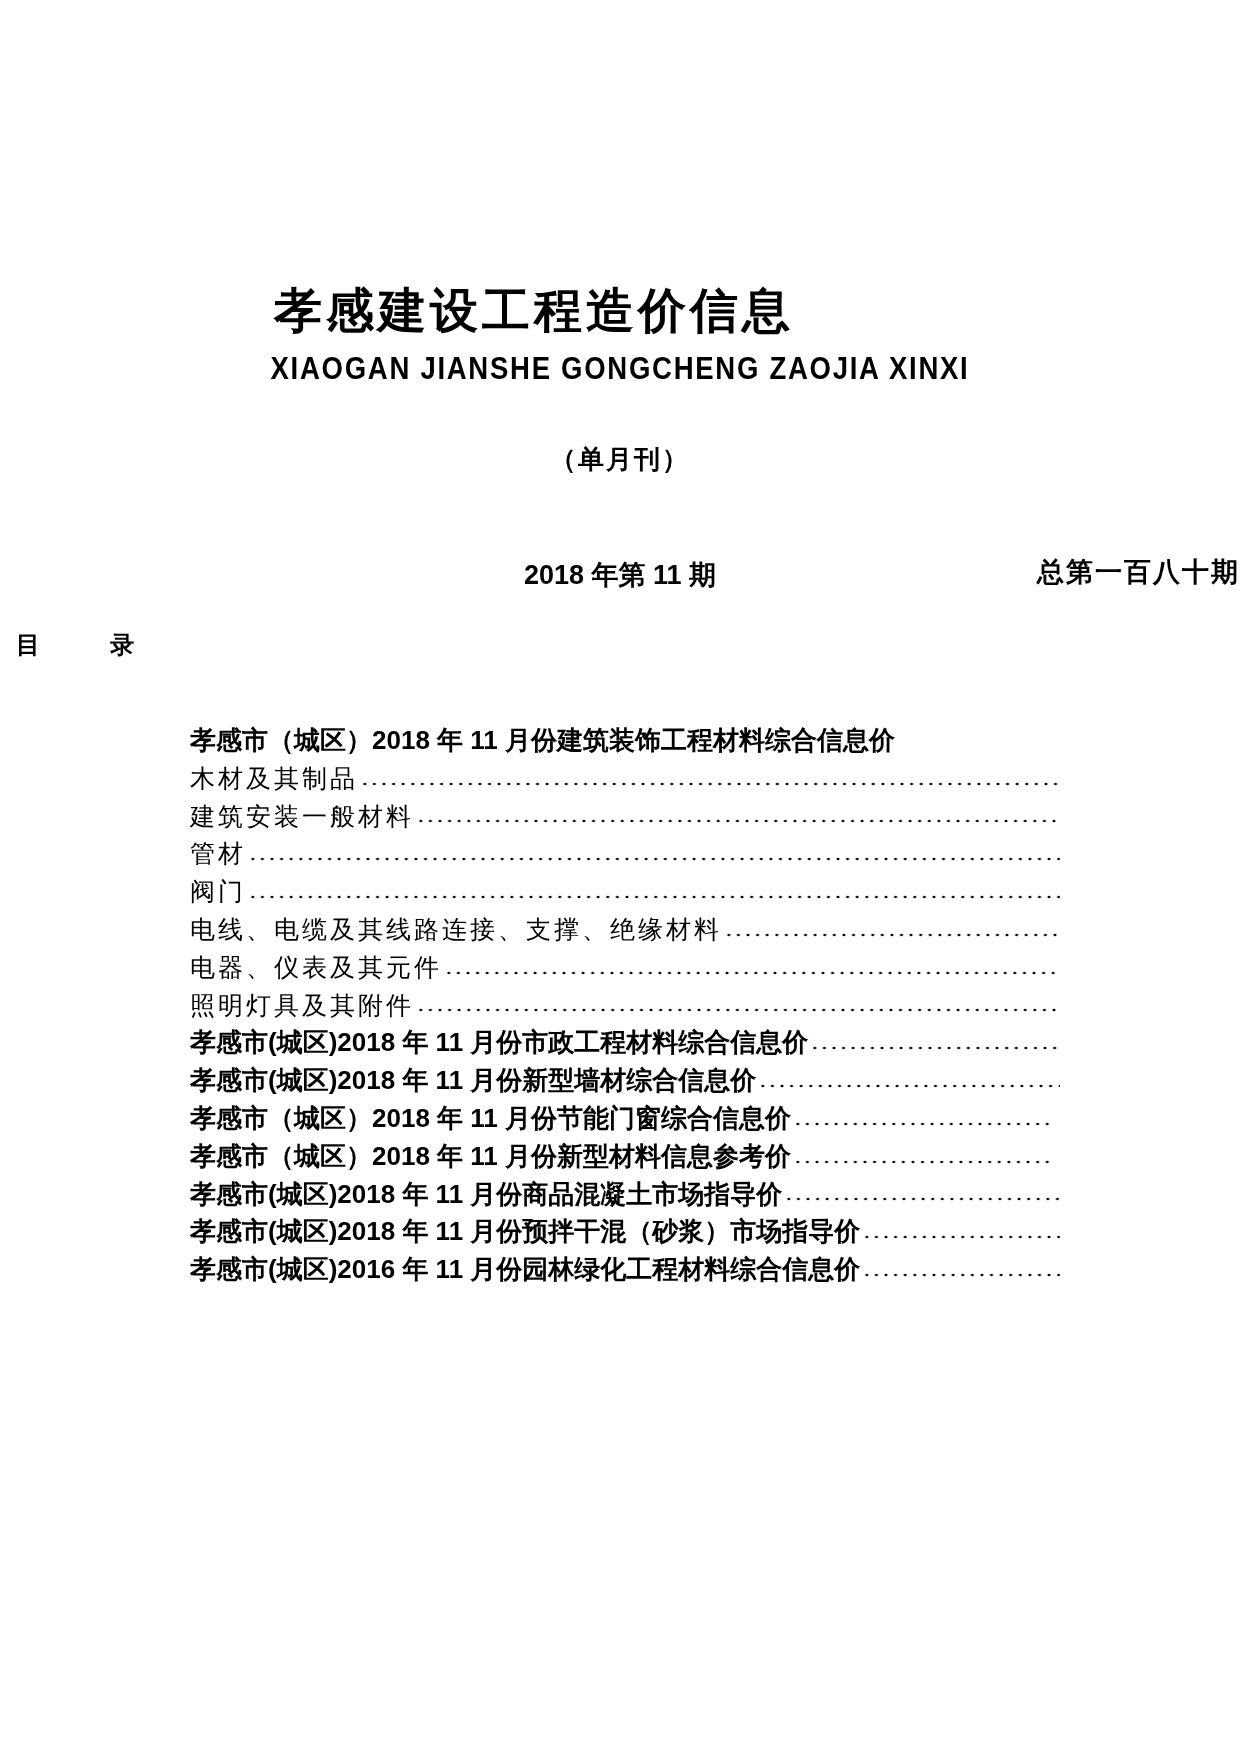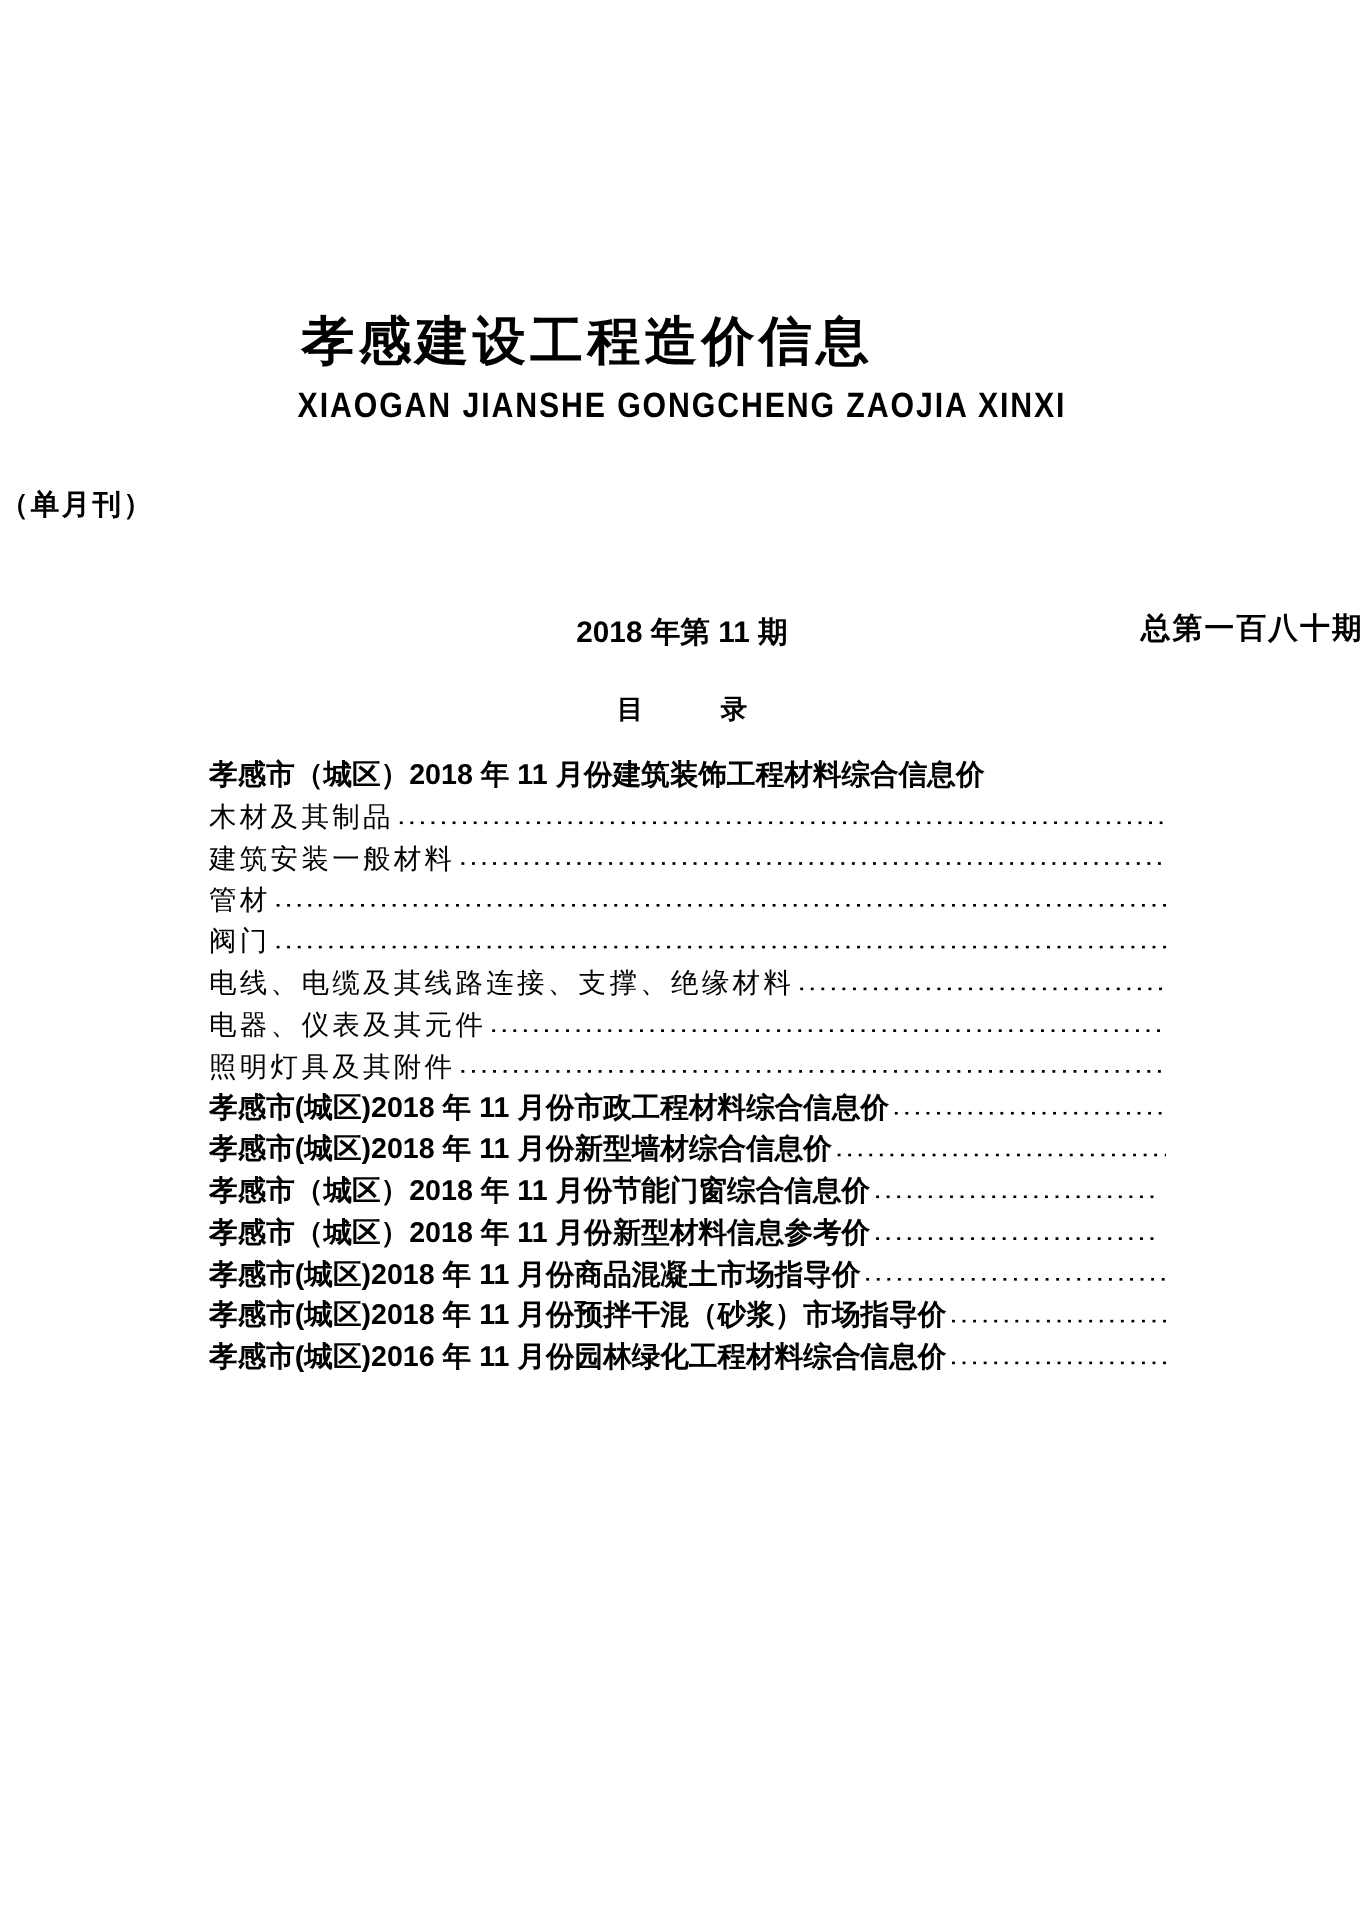--- a/index.html
+++ b/index.html
@@ -45,21 +45,21 @@
       letter-spacing: 2px;
       line-height: 40px;
       transform: scaleX(0.86);
       transform-origin: center;
     }
     .frequency {
       position: absolute;
       top: 442px;
       left: 0;
       width: 1240px;
-      text-align: left;
+      text-align: center;
       font-size: 26px;
       font-weight: bold;
       letter-spacing: 2px;
       line-height: 34px;
     }
     .issue {
       position: absolute;
       top: 516px;
       left: 0;
       width: 1240px;
@@ -79,30 +79,29 @@
       font-size: 27px;
       font-weight: bold;
       letter-spacing: 2px;
       line-height: 36px;
     }
     .toc-heading {
       position: absolute;
       top: 628px;
       left: 0;
       width: 1240px;
-      text-align: center;
       font-size: 24px;
       font-weight: bold;
       word-spacing: 30px;
       line-height: 34px;
     }
     .toc-heading span { display: inline-block; margin: 0 16px; }
     .toc {
       position: absolute;
-      top: 686px;
+      top: 722px;
       left: 190px;
       width: 870px;
     }
     .toc-row {
       display: flex;
       align-items: baseline;
       height: 37.8px;
       line-height: 37.8px;
       font-size: 25px;
       white-space: nowrap;

